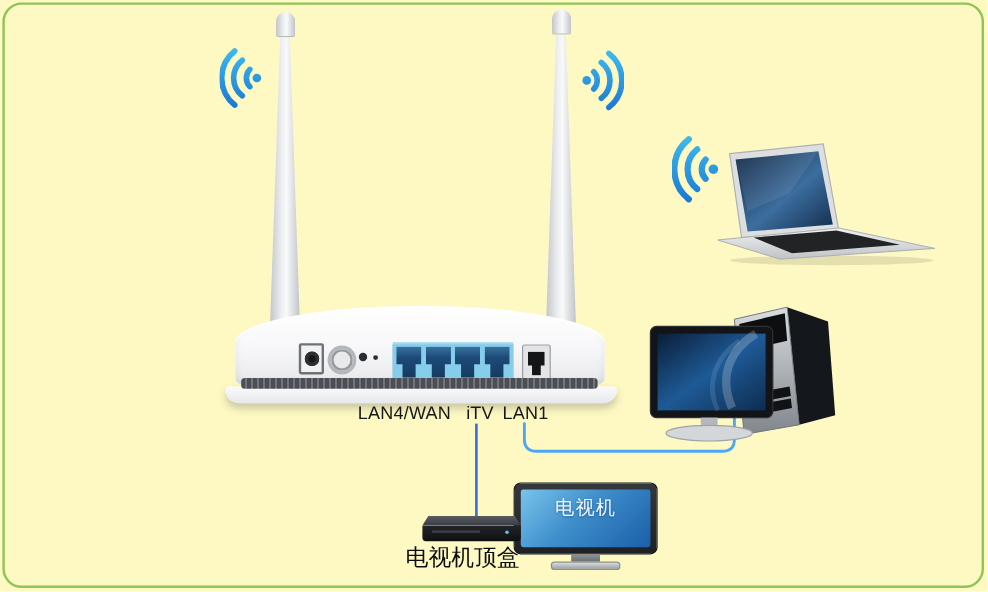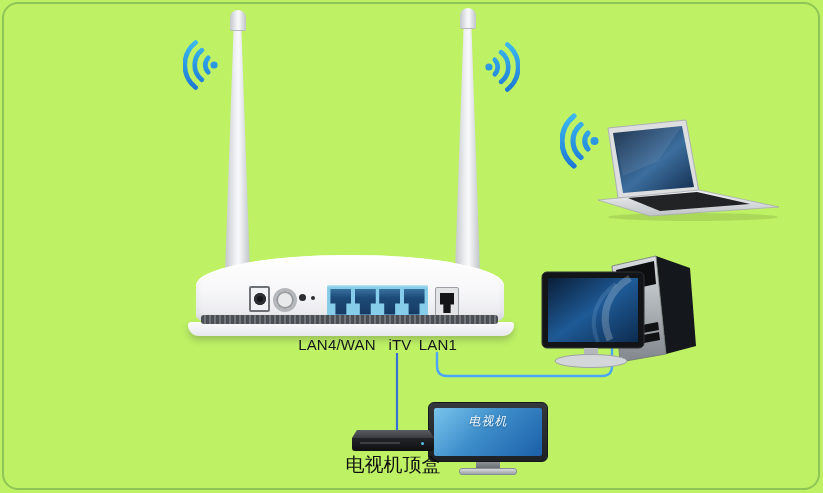--- a/index.html
+++ b/index.html
@@ -1,17 +1,17 @@
 <!DOCTYPE html>
 <html style="--frame_border: #8ec556; --lan_panel: #85cde9; --port: #163a61; --watermark: #f50000; --cable_itv: #3b6fd8; --cable_lan1: #4ca6f8; --wifi_top: #3fbef0; --wifi_bottom: #1a74d2;"><head>
 <meta charset="utf-8">
 <style>
   html,body{margin:0;padding:0;background:#fff;}
   body{font-family:"Liberation Sans","DejaVu Sans",sans-serif;}
-  #canvas{position:relative;width:823px;height:493px;background:#bef264;overflow:hidden;}
+  #canvas{position:relative;width:823px;height:493px;background:#fef9c3;overflow:hidden;}
 
   
   .frame{position:absolute;left:2px;top:2px;right:3px;bottom:3px;
     border:2px solid var(--frame_border,#8ec556);border-radius:16px;pointer-events:none;}
 
   
   .antenna{position:absolute;z-index:1;}
   .antenna .cap{width:16px;height:20px;margin:0 auto;border-radius:8px 8px 2px 2px;
     background:linear-gradient(to right,#c3c6ca 0%,#eef0f2 40%,#f8f9fa 55%,#d9dcdf 80%,#c0c3c7 100%);
     border-bottom:1px solid #b7babd;}
@@ -76,35 +76,35 @@
   .laptop{position:absolute;left:598px;top:116px;z-index:5;}
   .desktop{position:absolute;left:538px;top:250px;z-index:5;}
 
   
   .tv{position:absolute;left:428px;top:402px;width:120px;z-index:5;}
   .tv-frame{width:120px;height:60px;background:linear-gradient(#34383d,#1d2024);
     border-radius:6px;border:1px solid #15171a;box-sizing:border-box;padding:5px;}
   .tv-screen{width:100%;height:100%;border-radius:2px;
     background:linear-gradient(135deg,#79c4ec 0%,#3e8ecb 45%,#1b5fa8 100%);
     display:flex;justify-content:center;}
-  .tv-screen span{color:#f2f7fb;font-size:12px;margin-top:5px;letter-spacing:1px;
-    text-shadow:0 1px 2px rgba(0,40,80,.45);font-style:italic;}
+  .tv-screen span{color:#f2f7fb;font-size:16px;margin-top:5px;letter-spacing:1px;
+    text-shadow:0 1px 2px rgba(0,40,80,.45);}
   .tv-neck{width:24px;height:6px;margin:0 auto;background:linear-gradient(#8d9296,#6b7075);}
   .tv-base{width:58px;height:7px;margin:0 auto;border-radius:3px;
     background:linear-gradient(#d7dadd,#9da2a6);border:1px solid #8a8f93;box-sizing:border-box;}
 
   
   .stb{position:absolute;left:352px;top:430px;width:82px;z-index:5;}
   .stb-top{height:8px;background:linear-gradient(#595c60,#393c40);
     clip-path:polygon(6% 0,94% 0,100% 100%,0 100%);}
   .stb-body{height:13px;background:linear-gradient(#232427,#0f1012);border-radius:0 0 3px 3px;
     position:relative;}
   .stb-body .slot{position:absolute;left:8px;top:4px;width:40px;height:2px;background:#3c3f43;}
   .stb-body .led{position:absolute;right:10px;top:4px;width:3px;height:3px;border-radius:50%;background:#58c2e8;}
-  .stb-label{position:absolute;left:338px;top:452px;width:110px;z-index:5;text-align:center;
+  .stb-label{position:absolute;left:338px;top:452px;width:110px;z-index:5;
     font-size:19px;color:#0c0d0e;}
 
   
   .watermark{position:absolute;left:616px;top:451px;z-index:6;font-size:25px;font-weight:700;
     color:var(--watermark,#f50000);letter-spacing:.5px;white-space:nowrap;}
 </style>
 </head>
 <body>
 
 <div id="canvas">

